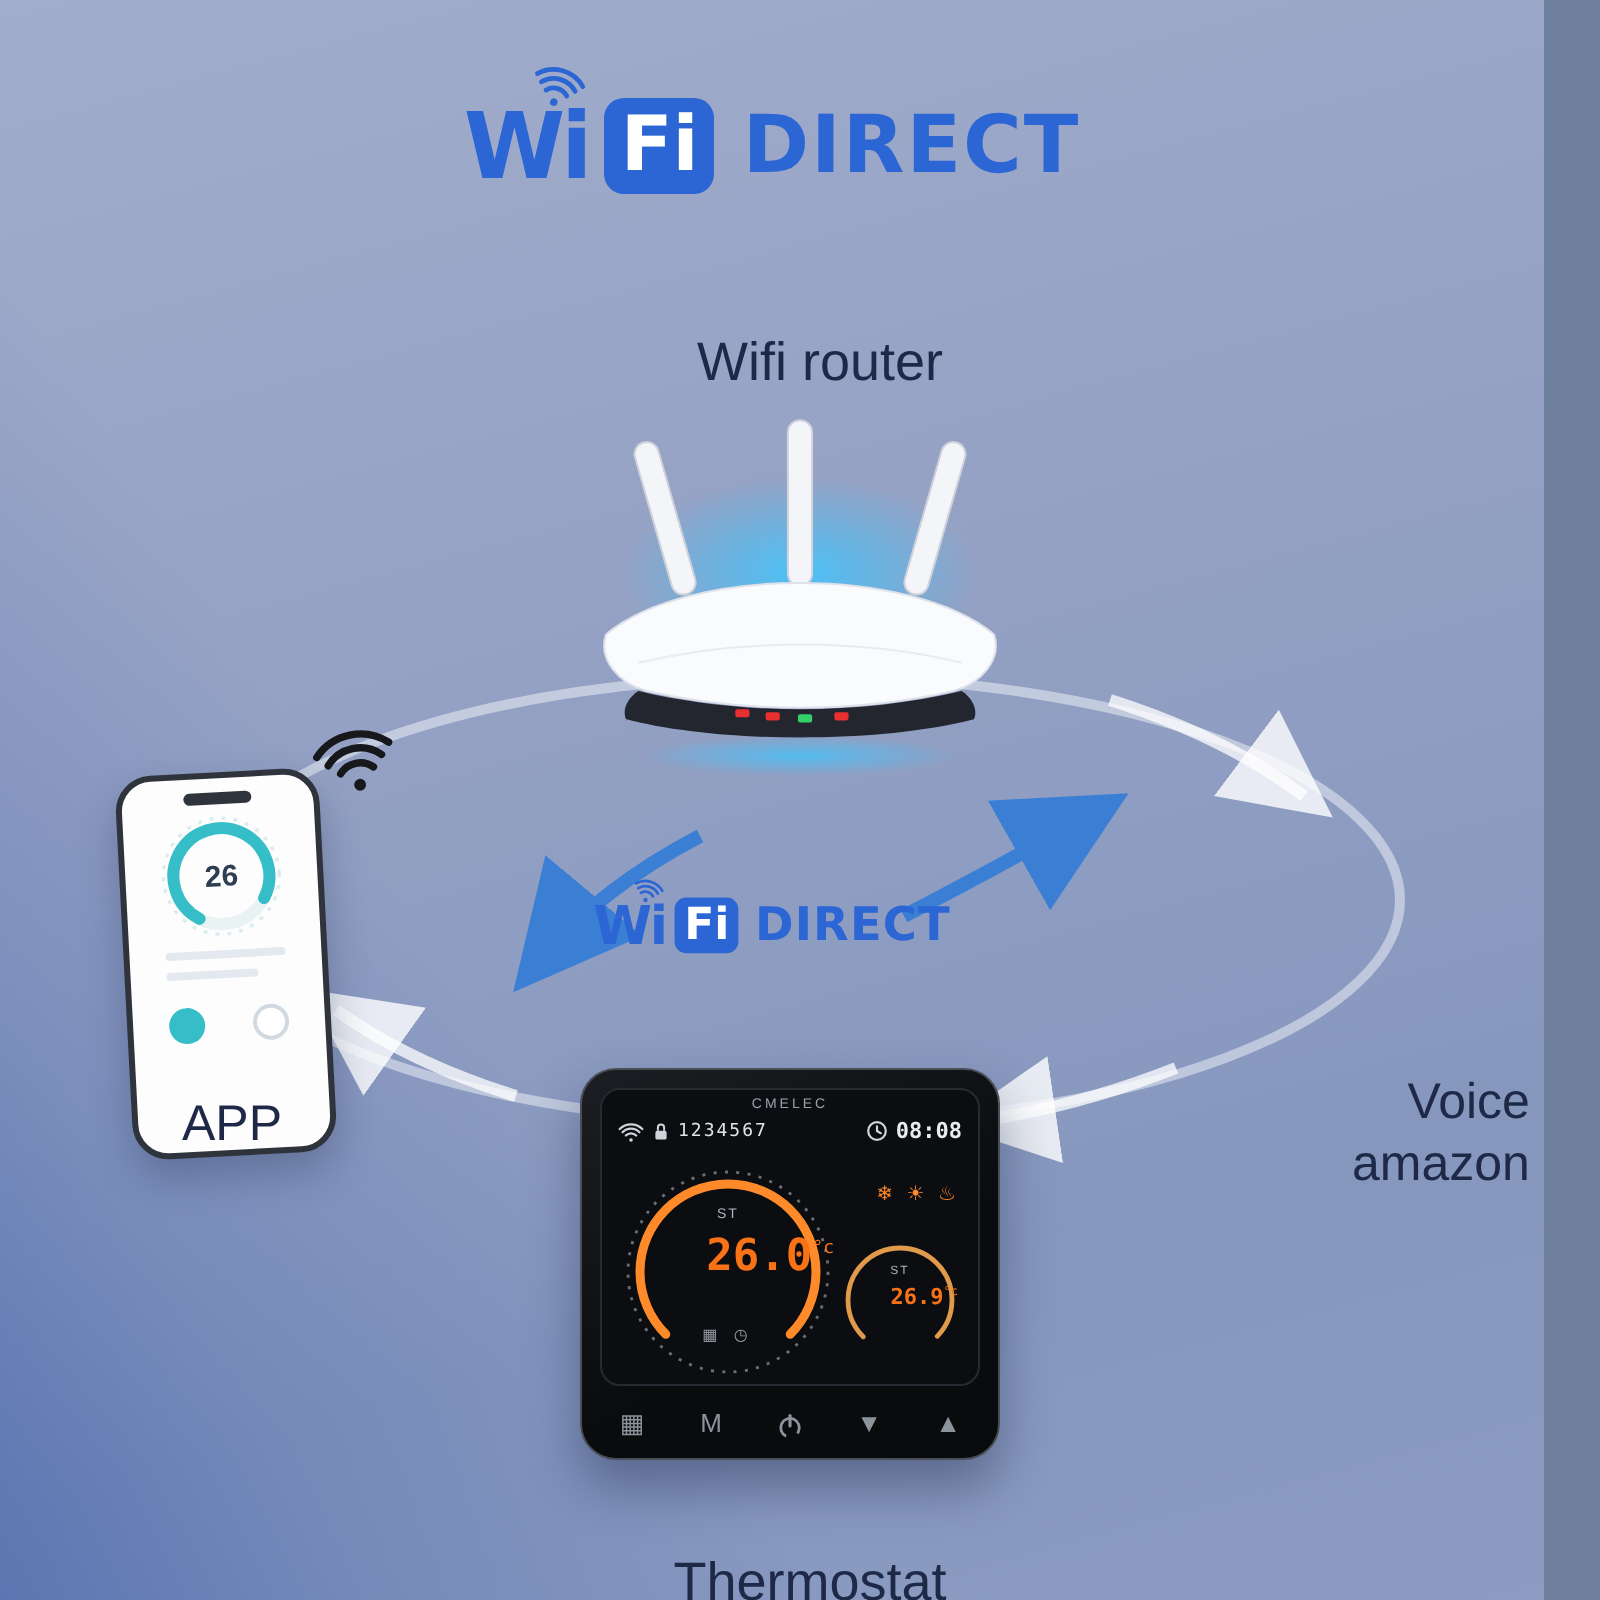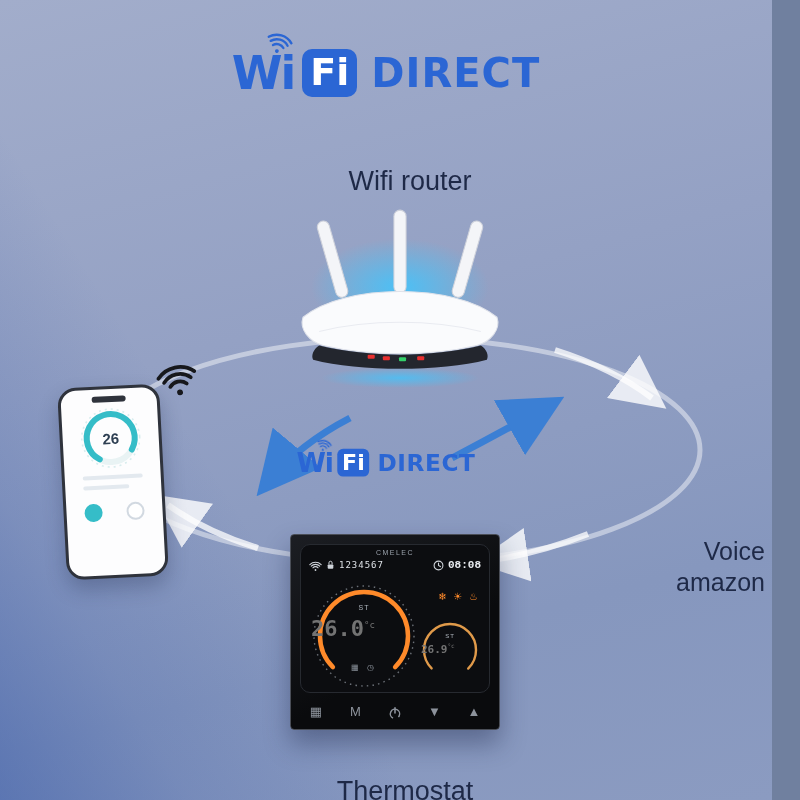--- a/index.html
+++ b/index.html
@@ -41,31 +41,31 @@
   .p-bottom{display:flex;justify-content:space-around;margin-top:14px;}
   .p-c1{width:18px;height:18px;border-radius:50%;background:#35bdc8;}
   .p-c2{width:18px;height:18px;border-radius:50%;background:#fff;border:2px solid #d2d9e1;box-sizing:border-box;}
   
   .speakers{position:absolute;left:620px;top:380px;width:158px;height:154px;}
   .spk-wifi{position:absolute;right:22px;top:-30px;width:44px;height:38px;color:#17181c;transform:rotate(8deg);}
   .spk{width:158px;height:154px;}
   
   .thermo{position:absolute;left:290px;top:534px;width:208px;height:194px;
           background:linear-gradient(150deg,#1c1e23,#0a0b0d 60%);
-          border:1px solid #4a4e57;border-radius:4px;box-shadow:0 14px 26px rgba(25,35,70,.4);}
+          border:1px solid #4a4e57;border-radius:18px;box-shadow:0 14px 26px rgba(25,35,70,.4);}
   .screen{position:absolute;left:9px;right:9px;top:9px;bottom:36px;background:#0c0d10;border:1px solid #272a30;border-radius:10px;color:#e8ebef;}
   .t-brand{text-align:center;font-size:7px;color:#9aa1ab;letter-spacing:1.5px;margin-top:4px;}
   .t-status{display:flex;align-items:center;gap:4px;padding:3px 8px 0;font-family:"DejaVu Sans Mono",monospace;}
   .t-digits{font-size:9px;letter-spacing:1px;color:#dfe3e8;}
   .t-sp{flex:1;}
-  .t-time{font-size:11px;font-weight:bold;font-family:Liberation Mono, monospace;}
+  .t-time{font-size:11px;font-weight:bold;}
   .t-modes{position:absolute;right:9px;top:46px;color:#ff8a2a;font-size:10px;letter-spacing:2px;}
   .t-dial{position:absolute;left:10px;top:38px;width:106px;height:106px;}
   .t-st{position:absolute;top:21px;left:0;right:0;text-align:center;font-size:7px;color:#aeb5bd;letter-spacing:1px;}
-  .t-temp{position:absolute;top:33px;left:0;right:0;text-align:left;font-family:"DejaVu Sans Mono",monospace;font-size:22px;font-weight:bold;color:#737373;}
+  .t-temp{position:absolute;top:33px;left:0;right:0;text-align:right;font-family:"DejaVu Sans Mono",monospace;font-size:22px;font-weight:bold;color:#f97316;}
   .t-temp sup{font-size:9px;font-weight:normal;}
   .t-dicons{position:absolute;bottom:17px;left:0;right:0;text-align:center;font-size:8px;color:#8f969f;letter-spacing:3px;}
   .t-sub{position:absolute;right:10px;top:76px;width:58px;height:58px;}
   .t-sub .t-st{top:12px;font-size:6px;}
   .t-sub .t-temp{top:21px;font-size:11px;}
   .t-sub .t-temp sup{font-size:6px;}
   .t-btns{position:absolute;left:14px;right:14px;bottom:7px;display:flex;justify-content:space-between;align-items:center;color:#8d939c;font-size:13px;height:20px;}
   .t-btn{width:22px;text-align:center;line-height:20px;}
   .t-btn svg{vertical-align:middle;}
 </style>
@@ -165,20 +165,21 @@
         <span class="p-temp">26</span>
       </div>
       <div class="p-bar"></div>
       <div class="p-bar" style="margin-right:26px;"></div>
       <div class="p-bottom">
         <span class="p-c1"></span>
         <span class="p-c2"></span>
       </div>
     </div>
   </div>
+  <div class="label app-label">APP</div>
 
   <div class="label voice-label">
     <div>Voice</div>
     <div>amazon</div>
   </div>
 
   <div class="thermo">
     <div class="screen">
       <div class="t-brand">CMELEC</div>
       <div class="t-status">

